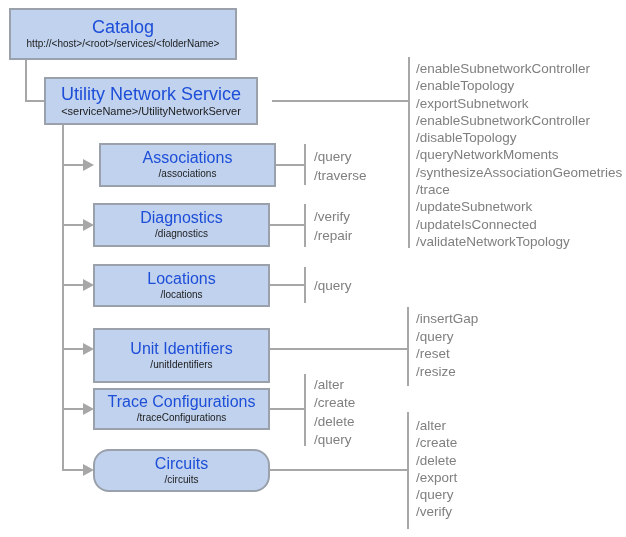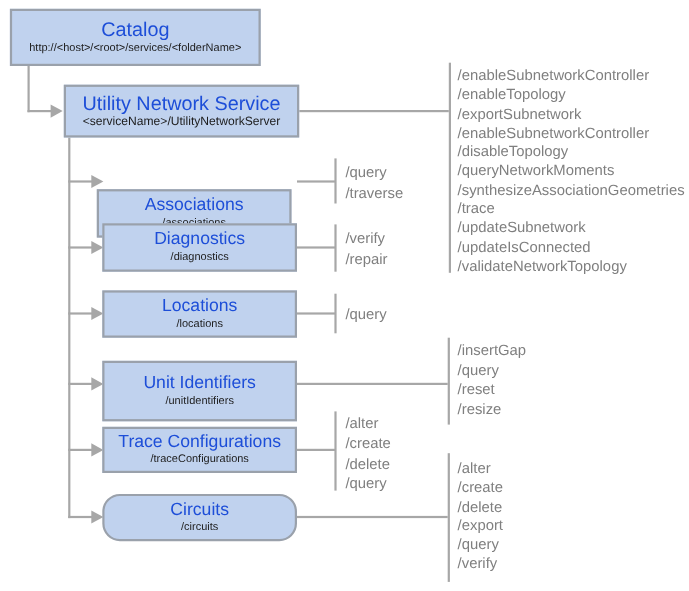--- a/index.html
+++ b/index.html
@@ -76,26 +76,26 @@
   <div class="line" style="left:304px;top:374px;width:2px;height:72px;"></div>
 
   <div class="line" style="left:270px;top:469px;width:137px;height:2px;"></div>
   <div class="line" style="left:407px;top:412px;width:2px;height:117px;"></div>
 
   <div class="node" style="left:9px;top:8px;width:228px;height:52px;">
     <div class="node-title lg">Catalog</div>
     <div class="node-sub">http://&lt;host&gt;/&lt;root&gt;/services/&lt;folderName&gt;</div>
   </div>
 
-  <div class="node" style="left:58px;top:77px;width:214px;height:48px;">
+  <div class="node" style="left:44px;top:77px;width:214px;height:48px;">
     <div class="node-title lg">Utility Network Service</div>
     <div class="node-sub md">&lt;serviceName&gt;/UtilityNetworkServer</div>
   </div>
 
-  <div class="node" style="left:88px;top:143px;width:177px;height:44px;margin-top:29px;">
+  <div class="node" style="left:99px;top:143px;width:177px;height:44px;">
     <div class="node-title">Associations</div>
     <div class="node-sub">/associations</div>
   </div>
 
   <div class="node" style="left:93px;top:203px;width:177px;height:44px;">
     <div class="node-title">Diagnostics</div>
     <div class="node-sub">/diagnostics</div>
   </div>
 
   <div class="node" style="left:93px;top:264px;width:177px;height:43px;">

